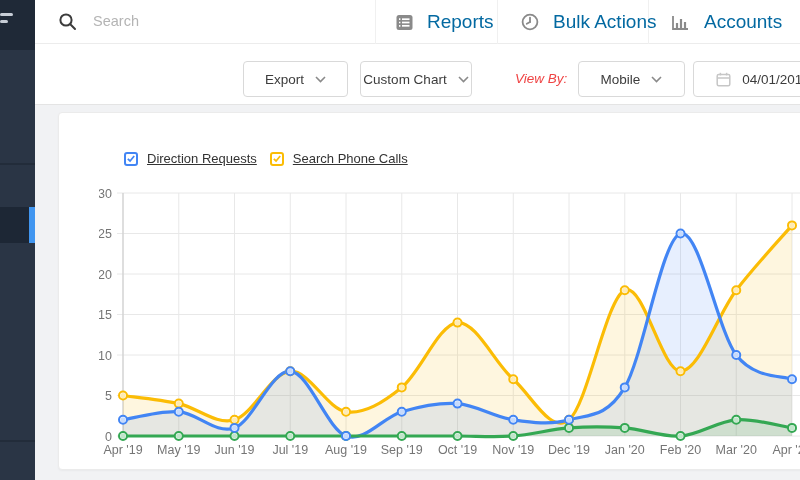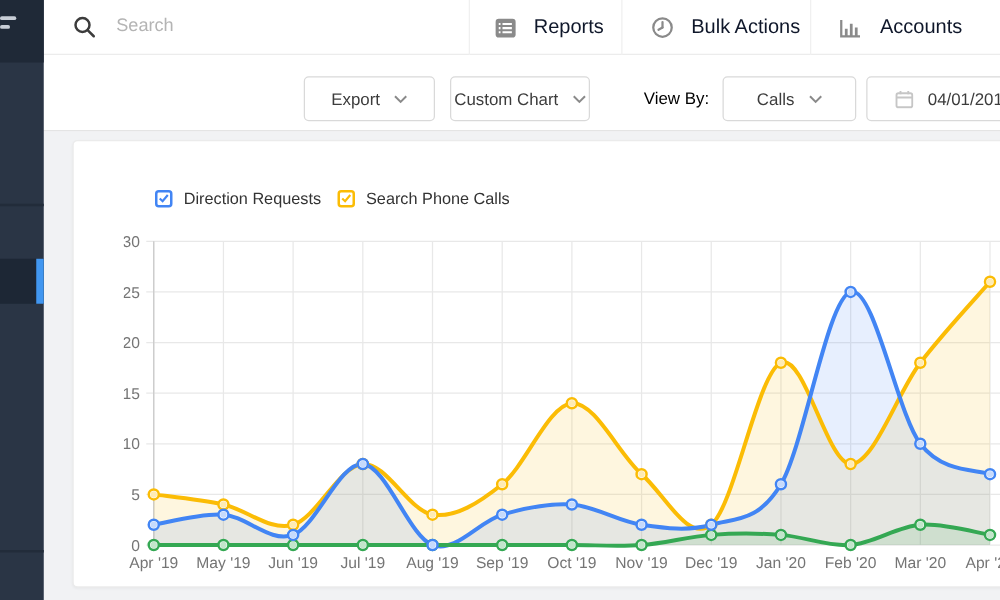--- a/index.html
+++ b/index.html
@@ -15,55 +15,55 @@
   }
   .search-icon { position:absolute; left:58px; top:12px; }
   .search-placeholder {
     position:absolute; left:93px; top:13px; font-size:14.5px; color:#b4b4b4;
   }
   .hdr-divider { position:absolute; top:0; width:1px; height:44px; background:#f0f0f0; }
   .nav-item {
     position:absolute; top:0; height:44px; display:flex; align-items:center; gap:14px;
     cursor:pointer;
   }
-  .nav-item .nav-label { font-size:16px; color:#0f172a; }
+  .nav-item .nav-label { font-size:19px; color:#0369a1; }
   
   .toolbar {
     position:absolute; left:0; top:44px; width:800px; height:61px;
     background:#fff; border-bottom:1px solid #e4e4e4; z-index:2;
   }
   .tb-btn {
     position:absolute; top:17px; height:36px; background:#fff;
     border:1px solid #d9d9d9; border-radius:4px;
     display:flex; align-items:center; justify-content:center; gap:11px;
     font-size:13.5px; color:#3c3c3c; cursor:pointer;
   }
   .view-by {
     position:absolute; top:17px; left:515px; height:36px; line-height:36px;
-    font-size:13.5px; color:#000000;
+    font-size:13.5px; color:#ef4444;font-style:italic;
   }
   
   .sidebar {
     position:absolute; left:0; top:0; width:35px; height:480px;
     background:#2a3545; z-index:5;
   }
   .sidebar-top { position:absolute; left:0; top:0; width:35px; height:50px; background:#1f2937; }
   .burger-bar { position:absolute; background:#c7cdd6; border-radius:2px; height:3px; }
   .sb-sep { position:absolute; left:0; width:35px; height:2px; background:#222c3a; }
   .sb-active {
     position:absolute; left:0; top:207px; width:35px; height:36px; background:#1d2735;
   }
   .sb-active-bar { position:absolute; right:0; top:0; width:6px; height:36px; }
   
   .card {
     position:absolute; left:58px; top:112px; width:762px; height:358px;
     background:#fff; border:1px solid #ebebeb; border-radius:4px;
     box-shadow:0 1px 2px rgba(0,0,0,.04); z-index:1;
   }
-  .legend { position:absolute; left:65px; top:38px; display:flex; align-items:center; }
+  .legend { position:absolute; left:65px; top:38px; display:flex; align-items:center;text-decoration:underline; }
   .legend-item { display:flex; align-items:center; margin-right:13px; cursor:pointer; }
   .legend-box {
     width:14px; height:14px; border:2px solid currentColor; border-radius:3px;
     background:#fff; display:flex; align-items:center; justify-content:center;
   }
   .legend-label { font-size:13px; color:#333; margin-left:9px; }
   #chart-svg { position:absolute; left:40px; top:68px; }
 </style>
 </head>
 <body>
@@ -120,21 +120,21 @@
       </svg>
   </div>
   <div class="tb-btn" style="left:360px;width:112px">
     <span>Custom Chart</span>
     <svg width="11" height="7" viewBox="0 0 11 7">
         <path d="M1,1 L5.5,5.5 L10,1" fill="none" stroke="#8a8a8a" stroke-width="1.6"></path>
       </svg>
   </div>
   <div class="view-by">View By:</div>
   <div class="tb-btn" style="left:578px;width:107px">
-    <span>Calls</span>
+    <span>Mobile</span>
     <svg width="11" height="7" viewBox="0 0 11 7">
         <path d="M1,1 L5.5,5.5 L10,1" fill="none" stroke="#8a8a8a" stroke-width="1.6"></path>
       </svg>
   </div>
   <div class="tb-btn" style="left:693px;width:140px">
     <svg width="15" height="15" viewBox="0 0 15 15">
       <rect x="1.2" y="2.6" width="12.6" height="11.2" rx="1.5" fill="none" stroke="#c6c6c6" stroke-width="1.5"></rect>
       <line x1="1.2" y1="6" x2="13.8" y2="6" stroke="#c6c6c6" stroke-width="1.5"></line>
       <line x1="4.4" y1="0.8" x2="4.4" y2="3.4" stroke="#c6c6c6" stroke-width="1.5"></line>
       <line x1="10.6" y1="0.8" x2="10.6" y2="3.4" stroke="#c6c6c6" stroke-width="1.5"></line>

